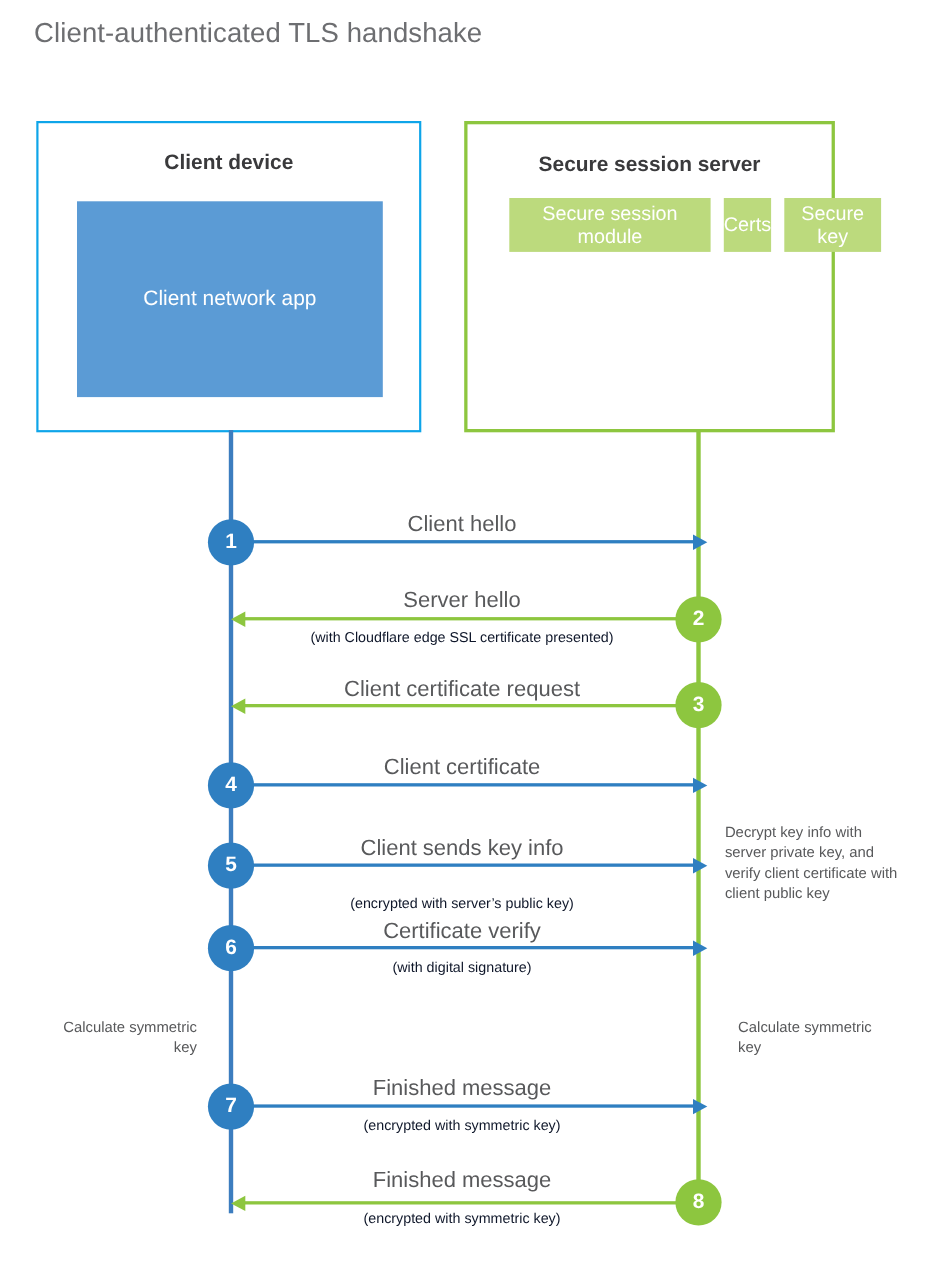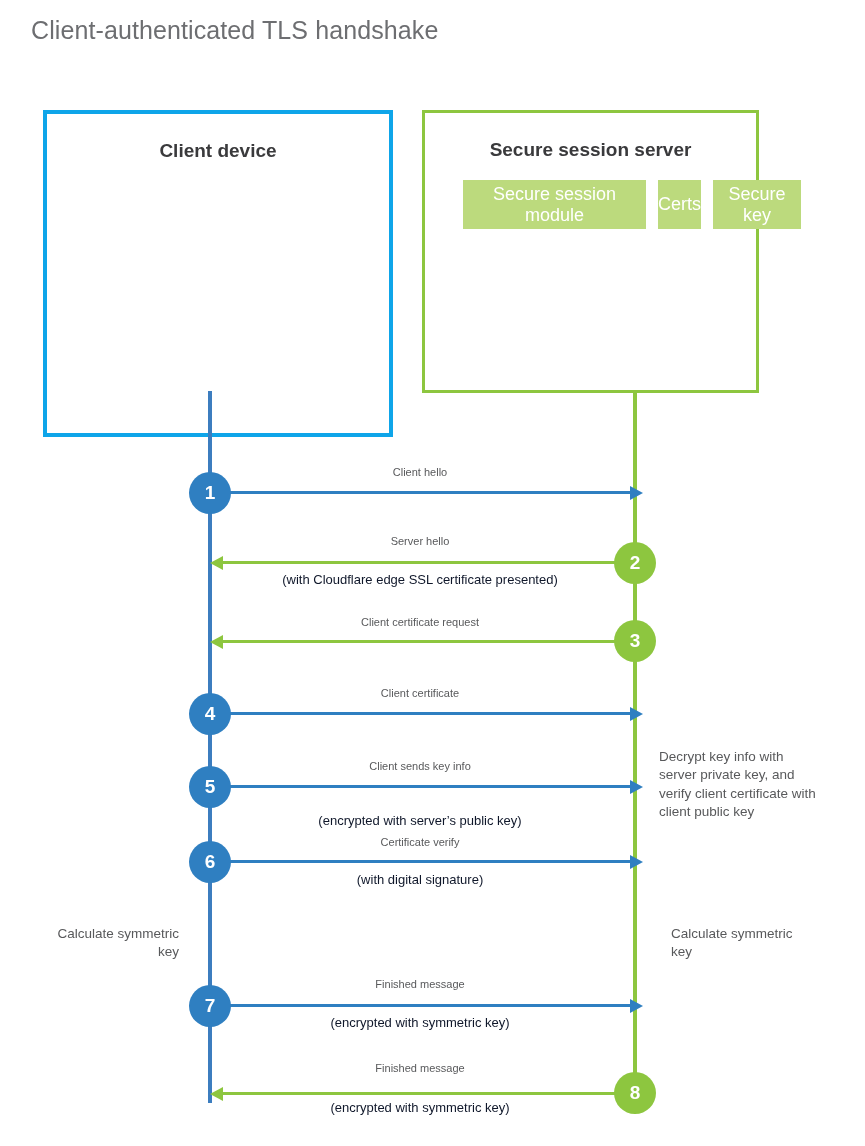--- a/index.html
+++ b/index.html
@@ -25,23 +25,23 @@
     letter-spacing: 0.1px;
     white-space: nowrap;
   }
 
   
   .actor-box {
     position: absolute;
     background: #ffffff;
   }
   .actor-box.client {
-    left: 43px; top: 110px;
-    width: 350px; height: 327px;
-    border: 4px solid #0ea5e9;
+    left: 33px; top: 110px;
+    width: 350px; height: 283px;
+    border: 2px solid #0ea5e9;
   }
   .actor-box.server {
     left: 422px; top: 110px;
     width: 337px; height: 283px;
     border: 3px solid #8dc63f;
   }
   .actor-title {
     position: absolute;
     left: 0; right: 0; top: 26px;
     text-align: center;
@@ -117,21 +117,21 @@
   .arrow-head.left.green {
     border-top: 7px solid transparent;
     border-bottom: 7px solid transparent;
     border-right: 13px solid #8dc63f;
     left: -12px;
   }
 
   .msg-label {
     position: absolute;
     text-align: center;
-    font-size: 11px;
+    font-size: 20px;
     color: #58595b;
     white-space: nowrap;
     transform: translateX(-50%);
   }
   .msg-sublabel {
     position: absolute;
     text-align: center;
     font-size: 13px;
     color: #0f172a;
     white-space: nowrap;
@@ -166,20 +166,21 @@
 </style>
 </head>
 <body>
 
 <div id="stage">
 
   <div class="page-title">Client-authenticated TLS handshake</div>
 
   <div class="actor-box client">
     <div class="actor-title">Client device</div>
+    <div class="client-app">Client network app</div>
   </div>
 
   <div class="actor-box server">
     <div class="actor-title">Secure session server</div>
     <div class="server-items">
       <div class="server-item">Secure session module</div>
       <div class="server-item">Certs</div>
       <div class="server-item">Secure key</div>
     </div>
   </div>

